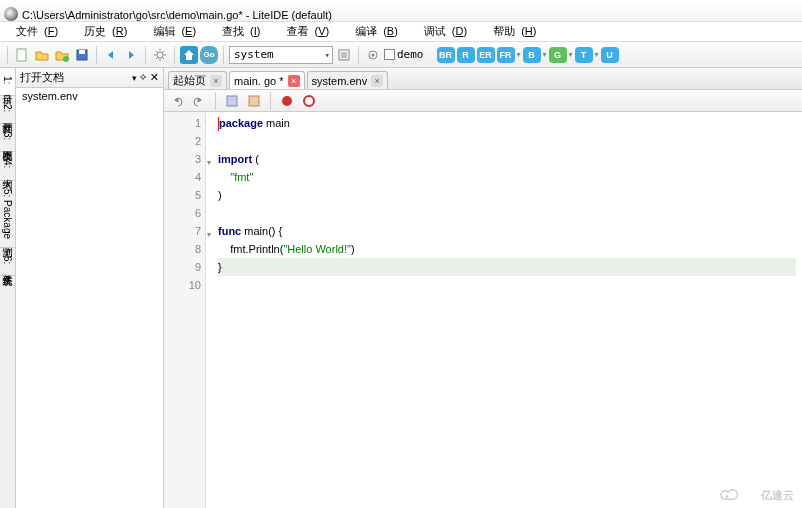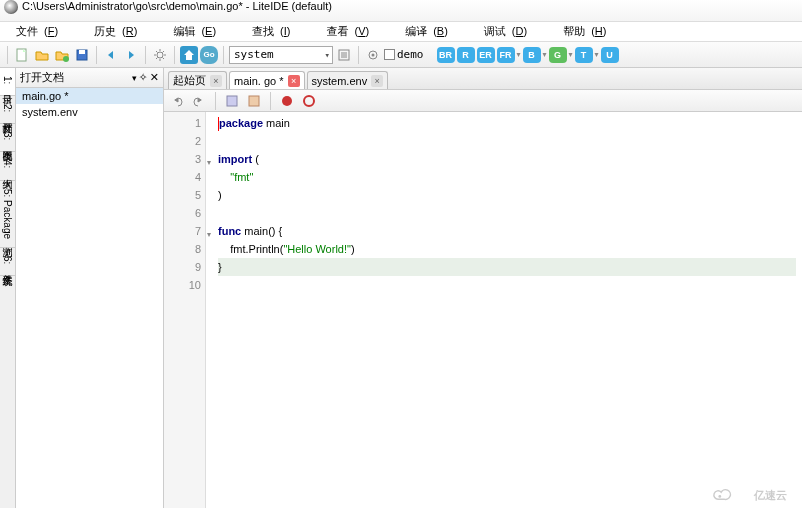--- a/index.html
+++ b/index.html
@@ -1,19 +1,19 @@
 <!DOCTYPE html>
 <html><head>
 <meta charset="utf-8">
 <style>
 *{box-sizing:border-box;margin:0;padding:0;font-family:"Microsoft YaHei",Arial,sans-serif;font-size:11px;user-select:none;}
 body{width:802px;height:508px;background:#fff;overflow:hidden;position:relative;}
-.titlebar{height:22px;background:linear-gradient(#fff,#f4f4f4);border-bottom:1px solid #ddd;display:flex;align-items:flex-start;padding:0 4px;gap:4px;}
+.titlebar{height:22px;background:linear-gradient(#fff,#f4f4f4);border-bottom:1px solid #ddd;display:flex;align-items:flex-end;padding:0 4px;gap:4px;}
 .app-icon{width:14px;height:14px;border-radius:50%;background:radial-gradient(circle at 40% 40%,#fff,#888 60%,#000);}
-.menubar{height:20px;display:flex;align-items:center;padding:0 4px;gap:18px;border-bottom:1px solid #ddd;}
+.menubar{height:20px;display:flex;align-items:center;padding:0 4px;gap:8px;border-bottom:1px solid #ddd;}
 .menubar span{padding:2px 6px;cursor:default;}
 .menubar u{text-decoration:underline;}
 .toolbar{height:26px;background:linear-gradient(#fcfcfc,#eee);border-bottom:1px solid #ccc;display:flex;align-items:center;padding:0 4px;gap:2px;}
 .tb-sep{width:1px;height:18px;background:#ccc;margin:0 3px;}
 .tb-btn{width:18px;height:18px;display:flex;align-items:center;justify-content:center;border-radius:2px;cursor:pointer;}
 .dropdown{height:18px;border:1px solid #aaa;background:#fff;display:flex;align-items:center;padding:0 14px 0 4px;position:relative;font-family:monospace;}
 .dropdown::after{content:"▾";position:absolute;right:2px;font-size:9px;color:#555;}
 .pill{display:inline-flex;align-items:center;justify-content:center;width:18px;height:16px;border-radius:4px;color:#fff;font-size:9px;font-weight:bold;}
 .main{display:flex;height:calc(100% - 68px);position:relative;}
 .leftrail{width:16px;background:#f0f0f0;border-right:1px solid #ccc;display:flex;flex-direction:column;}
@@ -36,21 +36,21 @@
 .editor{flex:1;display:flex;font-family:"Courier New",monospace;font-size:13px;background:#fff;overflow:hidden;}
 .gutter{width:42px;background:#f5f5f5;border-right:1px solid #ddd;text-align:right;padding:2px 4px 0 0;color:#888;}
 .gutter .ln{height:18px;line-height:18px;position:relative;}
 .fold{position:absolute;right:-10px;top:4px;font-size:8px;color:#888;}
 .code{flex:1;padding:2px 6px 0 12px;}
 .code .line{height:18px;line-height:18px;white-space:pre;}
 .code .hl{background:#e8f0e8;}
 .kw{color:#000080;font-weight:bold;}
 .str{color:#008000;}
 .cursor{border-left:1px solid red;display:inline-block;height:14px;vertical-align:middle;}
-.watermark{position:absolute;right:15px;bottom:4px;color:#ccc;font-size:16px;font-weight:bold;display:flex;align-items:center;gap:16px;}
+.watermark{position:absolute;right:8px;bottom:4px;color:#ccc;font-size:16px;font-weight:bold;display:flex;align-items:center;gap:16px;}
 .watermark svg{width:28px;height:18px;}
 .checkbox{width:11px;height:11px;border:1px solid #888;background:#fff;display:inline-block;}
 </style>
 </head>
 <body>
 
 <div class="titlebar">
   <div class="app-icon"></div>
   <span>C:\Users\Administrator\go\src\demo\main.go* - LiteIDE (default)</span>
 </div>
@@ -160,21 +160,20 @@
     </div>
 
   <div class="sidebar">
     <div class="side-header">
       <span class="title">打开文档</span>
       <span style="font-size:9px;">▾</span>
       <span>✧</span>
       <span>✕</span>
     </div>
     <div class="side-list" id="sidelist">
-        <div class="side-item active">main.go *</div>
         <div class="side-item">system.env</div>
       </div>
   </div>
 
   <div class="editor-zone">
     <div class="tabbar" id="tabbar">
         <div class="tab">
           <span>起始页</span>
           <span class="close norm">×</span>
         </div>

